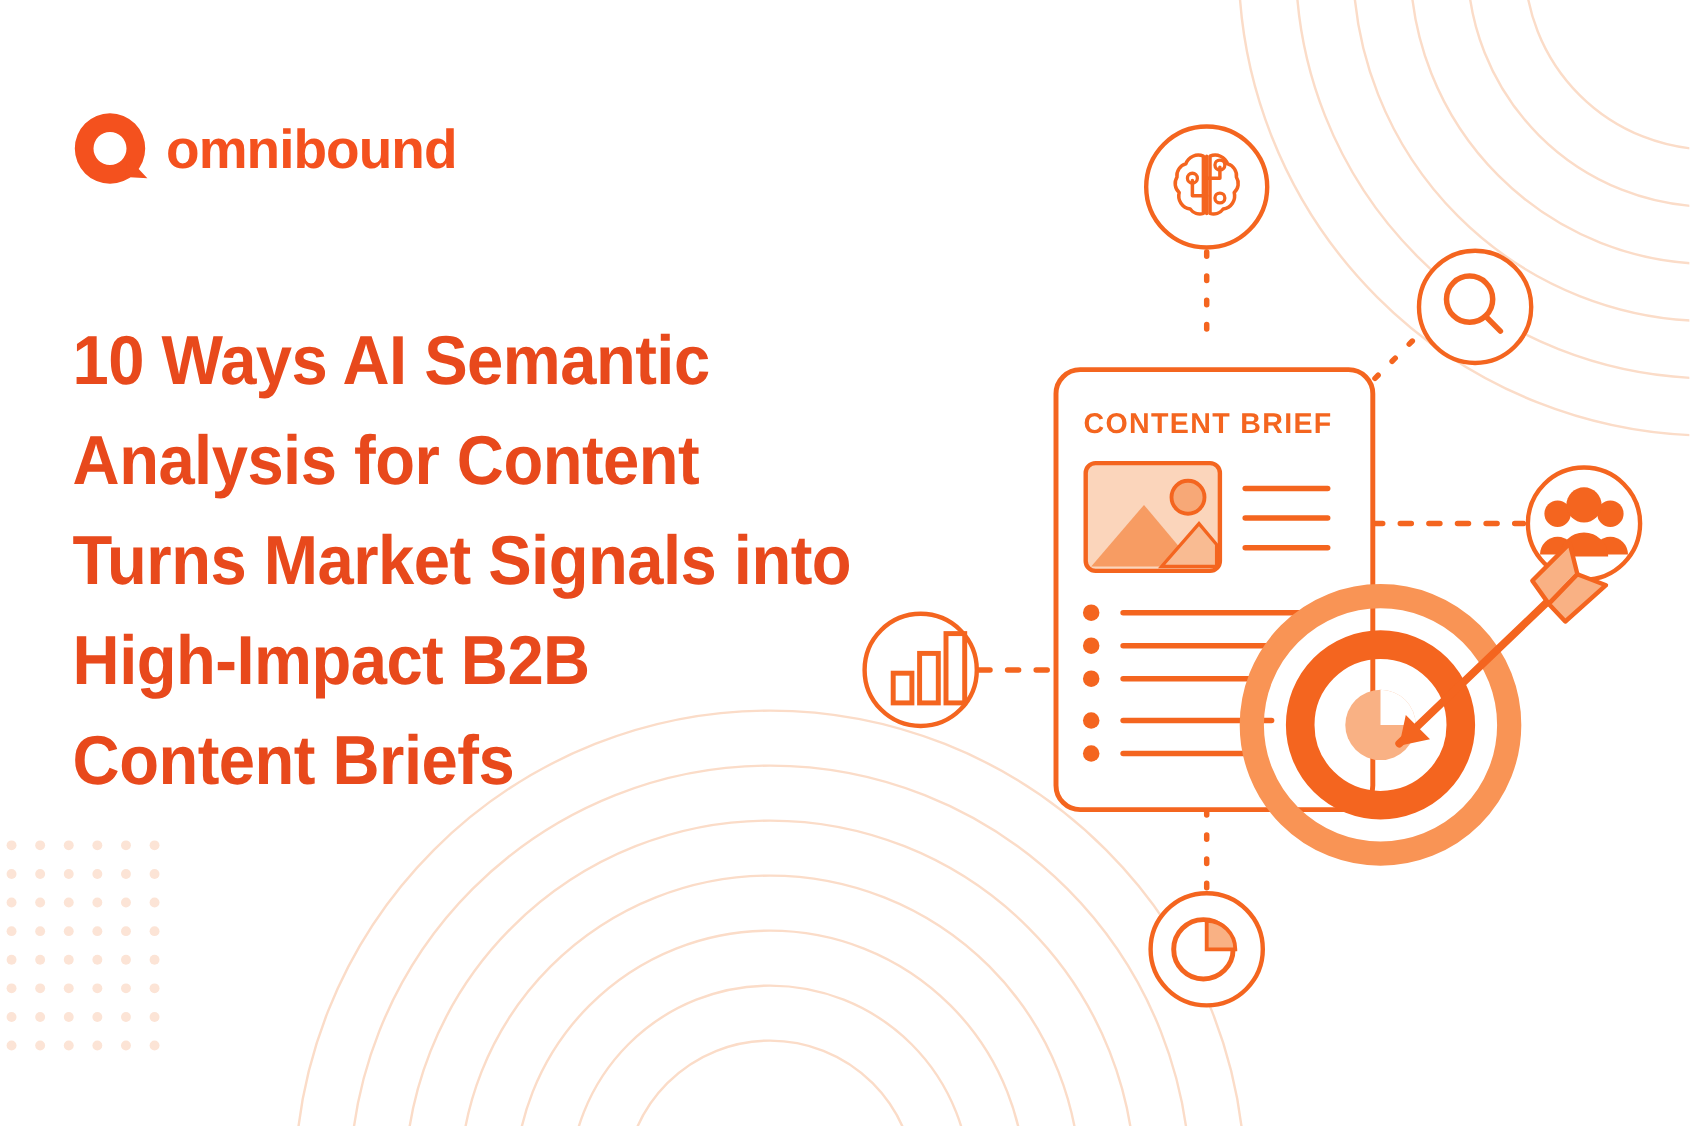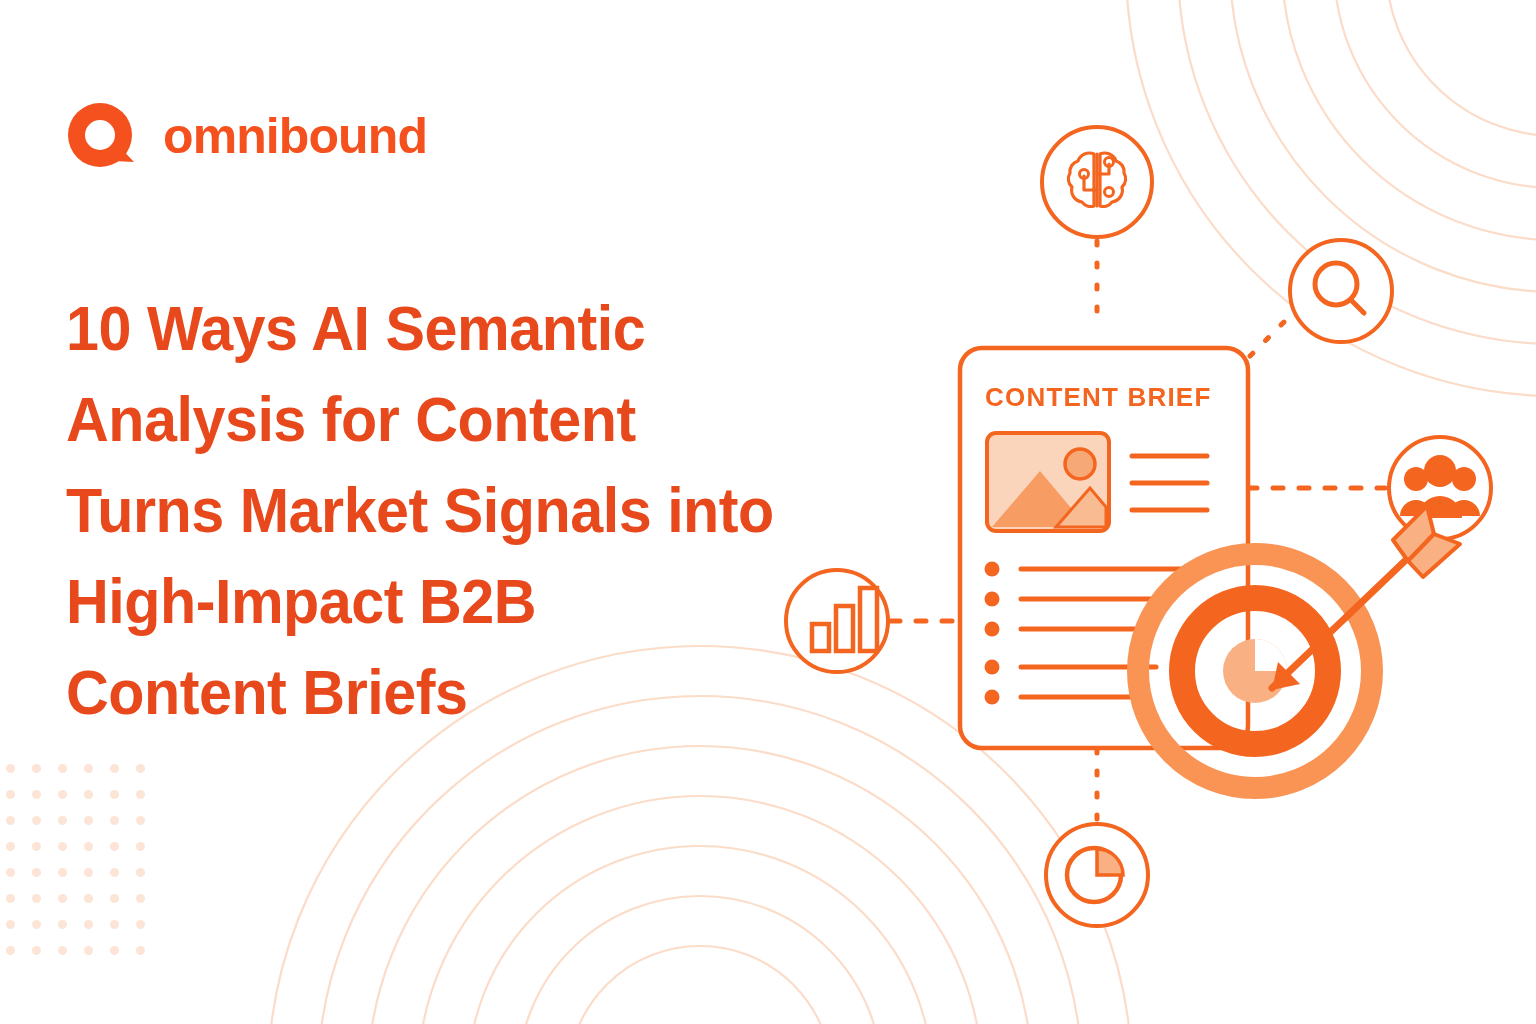--- a/index.html
+++ b/index.html
@@ -39,21 +39,21 @@
     background: #fce4d6;
   }
 
   
   .logo {
     position: absolute;
     left: 64px;
     top: 99px;
     display: flex;
     align-items: center;
-    gap: 25px;
+    gap: 13px;
   }
   .logo-mark {
     width: 74px;
     height: 74px;
     display: block;
   }
   .logo-word {
     font-size: 50px;
     font-weight: bold;
     color: #f4511e;
@@ -76,21 +76,21 @@
     transform: scaleX(0.94);
     transform-origin: left top;
     font-family: "Liberation Sans", sans-serif;
   }
   .headline span { display: block; white-space: nowrap; }
 
   
   .illustration {
     position: absolute;
     left: 760px;
-    top: 116px;
+    top: 104px;
     width: 776px;
     height: 830px;
   }
   .illustration svg { display: block; }
 </style>
 </head>
 <body>
 
 <div class="canvas">
 

